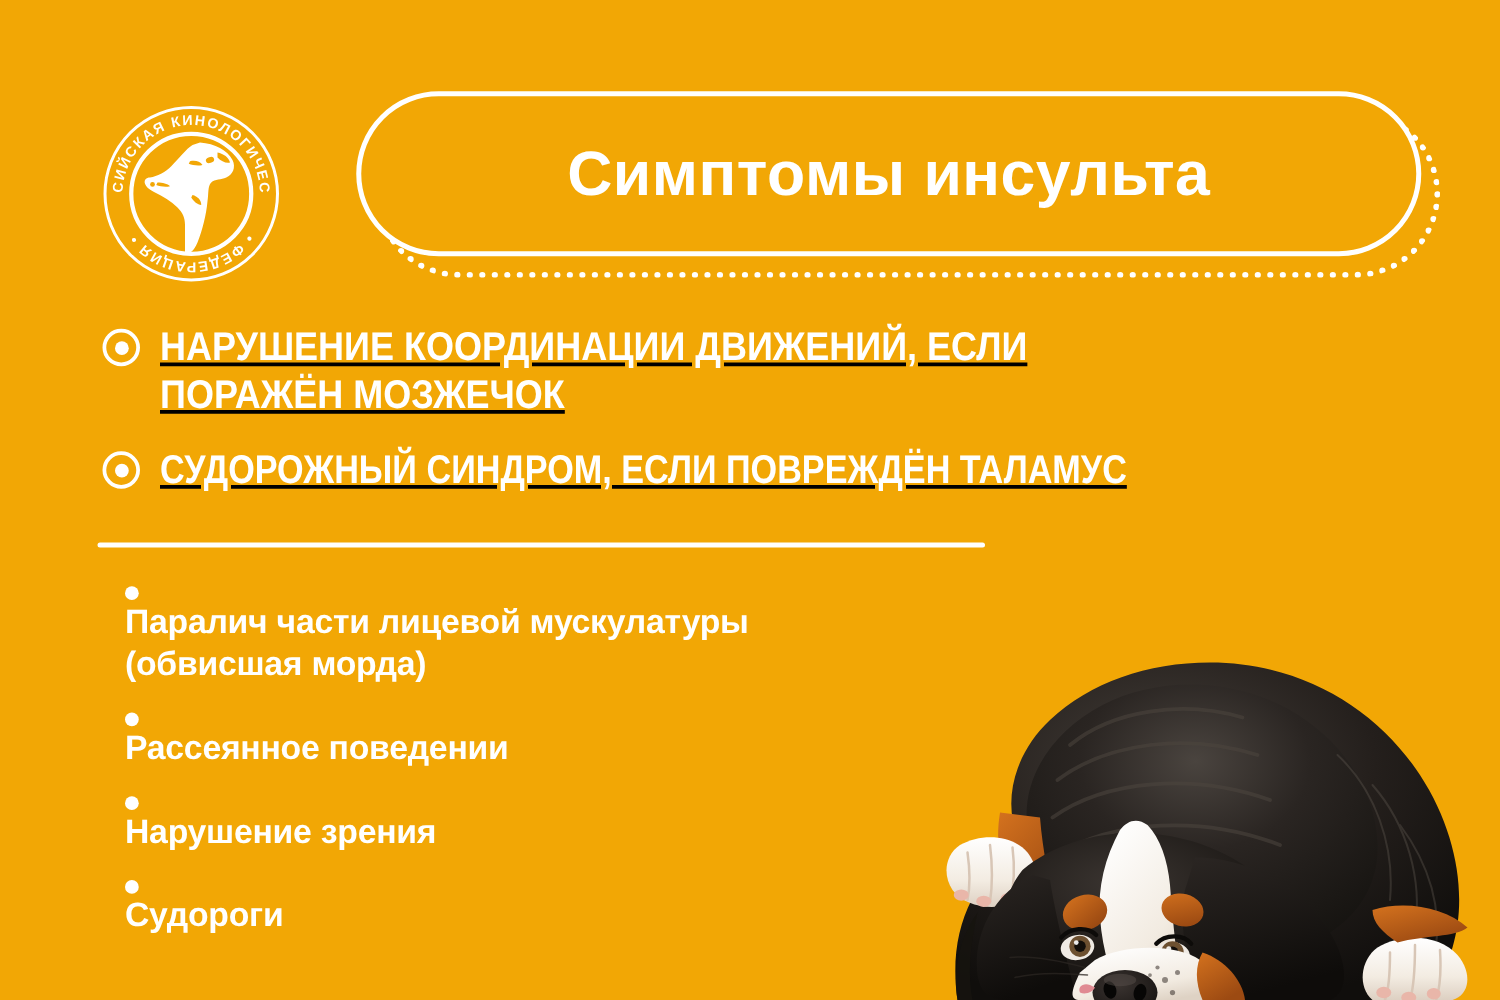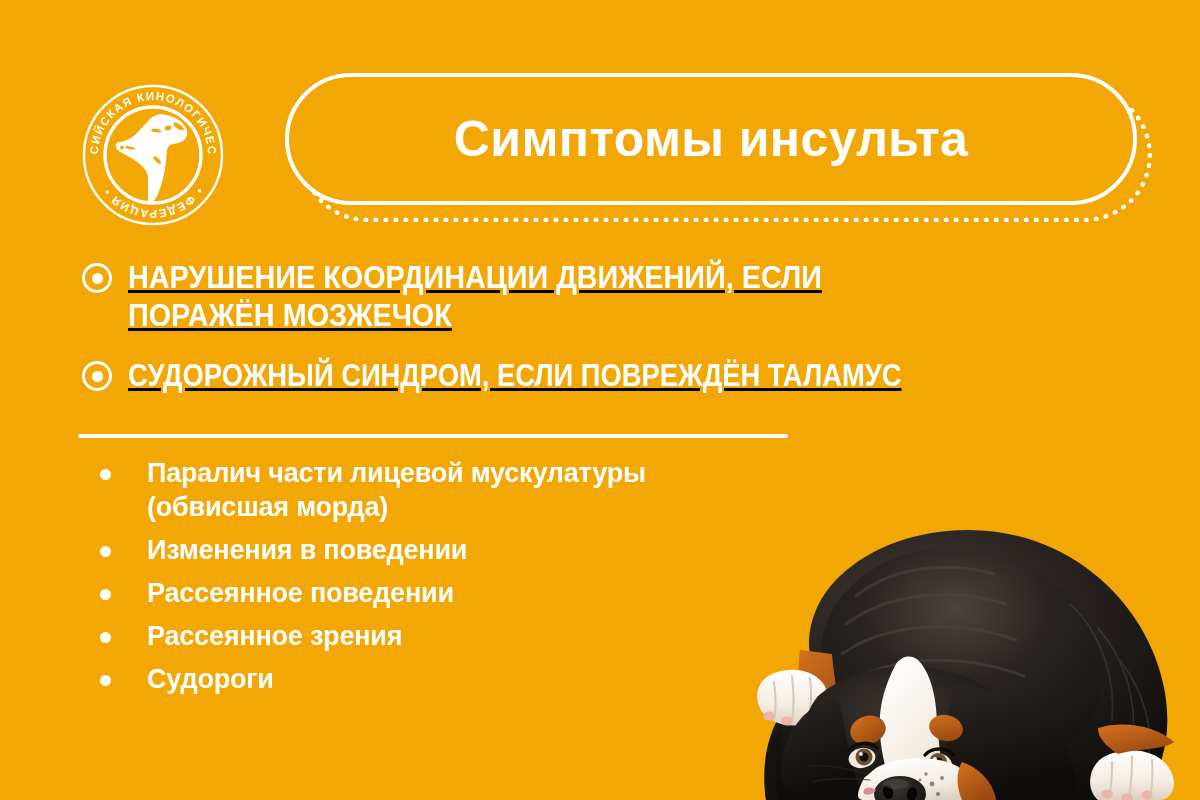--- a/index.html
+++ b/index.html
@@ -139,20 +139,21 @@
   .secondary-list {
     position: absolute;
     left: 100px;
     top: 456px;
     width: 760px;
   }
   .secondary-item {
     display: flex;
     align-items: flex-start;
     margin-bottom: 9px;
+    flex-direction: column;
   }
   .dot-bullet {
     flex: 0 0 auto;
     width: 11px;
     height: 11px;
     background: #ffffff;
     border-radius: 50%;
     margin-top: 13px;
     margin-right: 36px;
   }
@@ -252,33 +253,29 @@
   <div class="divider"></div>
 
   <div class="secondary-list">
 
     <div class="secondary-item">
       <span class="dot-bullet"></span>
       <span class="secondary-text">Паралич части лицевой мускулатуры
 (обвисшая морда)</span>
     </div>
 
-    <div class="secondary-item">
-      <span class="dot-bullet"></span>
-      <span class="secondary-text">Изменения в поведении</span>
-    </div>
 
     <div class="secondary-item">
       <span class="dot-bullet"></span>
       <span class="secondary-text">Рассеянное поведении</span>
     </div>
 
     <div class="secondary-item">
       <span class="dot-bullet"></span>
-      <span class="secondary-text">Рассеянное зрения</span>
+      <span class="secondary-text">Нарушение зрения</span>
     </div>
 
     <div class="secondary-item">
       <span class="dot-bullet"></span>
       <span class="secondary-text">Судороги</span>
     </div>
 
   </div>
 
   <div class="dog">

